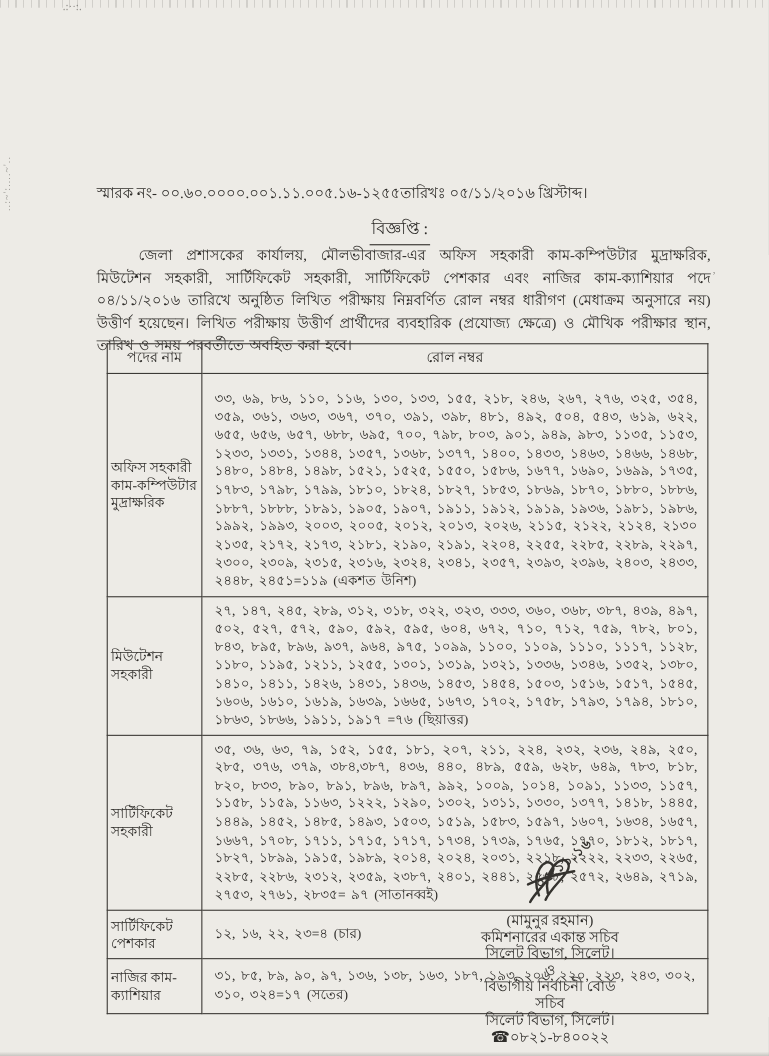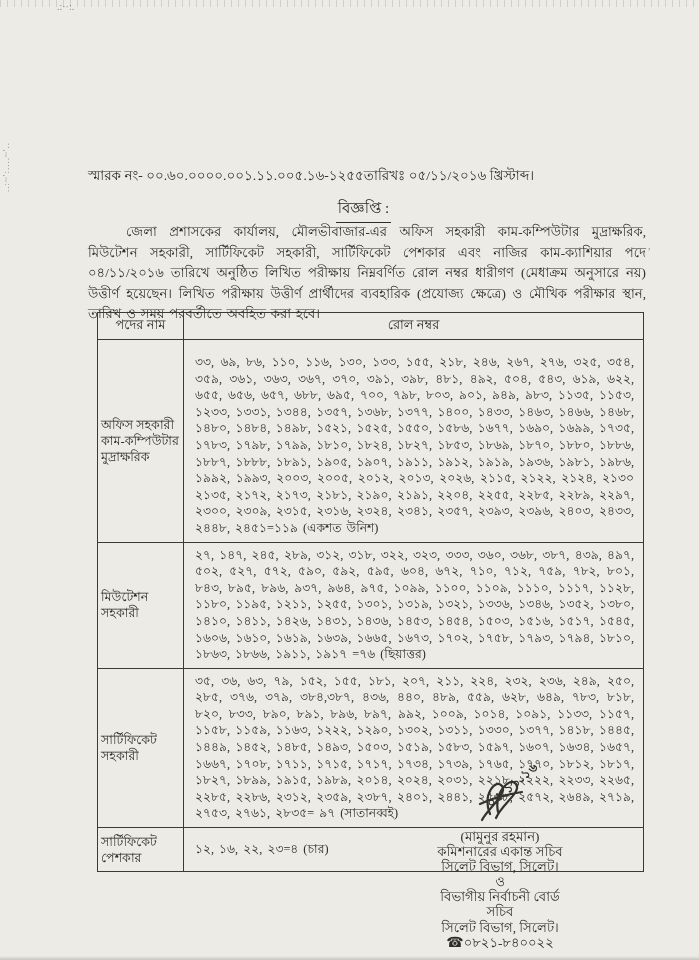--- a/index.html
+++ b/index.html
@@ -99,20 +99,24 @@
       <td class="roll-cell">২৭, ১৪৭, ২৪৫, ২৮৯, ৩১২, ৩১৮, ৩২২, ৩২৩, ৩৩৩, ৩৬০, ৩৬৮, ৩৮৭, ৪৩৯, ৪৯৭, ৫০২, ৫২৭, ৫৭২, ৫৯০, ৫৯২, ৫৯৫, ৬০৪, ৬৭২, ৭১০, ৭১২, ৭৫৯, ৭৮২, ৮০১, ৮৪৩, ৮৯৫, ৮৯৬, ৯৩৭, ৯৬৪, ৯৭৫, ১০৯৯, ১১০০, ১১০৯, ১১১০, ১১১৭, ১১২৮, ১১৮০, ১১৯৫, ১২১১, ১২৫৫, ১৩০১, ১৩১৯, ১৩২১, ১৩৩৬, ১৩৪৬, ১৩৫২, ১৩৮০, ১৪১০, ১৪১১, ১৪২৬, ১৪৩১, ১৪৩৬, ১৪৫৩, ১৪৫৪, ১৫০৩, ১৫১৬, ১৫১৭, ১৫৪৫, ১৬০৬, ১৬১০, ১৬১৯, ১৬৩৯, ১৬৬৫, ১৬৭৩, ১৭০২, ১৭৫৮, ১৭৯৩, ১৭৯৪, ১৮১০, ১৮৬৩, ১৮৬৬, ১৯১১, ১৯১৭ =৭৬ (ছিয়াত্তর)</td>
     </tr>
     <tr class="r3">
       <td class="post-cell">সার্টিফিকেট সহকারী</td>
       <td class="roll-cell">৩৫, ৩৬, ৬৩, ৭৯, ১৫২, ১৫৫, ১৮১, ২০৭, ২১১, ২২৪, ২৩২, ২৩৬, ২৪৯, ২৫০, ২৮৫, ৩৭৬, ৩৭৯, ৩৮৪,৩৮৭, ৪৩৬, ৪৪০, ৪৮৯, ৫৫৯, ৬২৮, ৬৪৯, ৭৮৩, ৮১৮, ৮২০, ৮৩৩, ৮৯০, ৮৯১, ৮৯৬, ৮৯৭, ৯৯২, ১০০৯, ১০১৪, ১০৯১, ১১৩৩, ১১৫৭, ১১৫৮, ১১৫৯, ১১৬৩, ১২২২, ১২৯০, ১৩০২, ১৩১১, ১৩৩০, ১৩৭৭, ১৪১৮, ১৪৪৫, ১৪৪৯, ১৪৫২, ১৪৮৫, ১৪৯৩, ১৫০৩, ১৫১৯, ১৫৮৩, ১৫৯৭, ১৬০৭, ১৬৩৪, ১৬৫৭, ১৬৬৭, ১৭০৮, ১৭১১, ১৭১৫, ১৭১৭, ১৭৩৪, ১৭৩৯, ১৭৬৫, ১৭৭০, ১৮১২, ১৮১৭, ১৮২৭, ১৮৯৯, ১৯১৫, ১৯৮৯, ২০১৪, ২০২৪, ২০৩১, ২২১৮, ২২২২, ২২৩৩, ২২৬৫, ২২৮৫, ২২৮৬, ২৩১২, ২৩৫৯, ২৩৮৭, ২৪০১, ২৪৪১, ২৫৬৮, ২৫৭২, ২৬৪৯, ২৭১৯, ২৭৫৩, ২৭৬১, ২৮৩৫= ৯৭ (সাতানব্বই)</td>
     </tr>
     <tr class="r4">
       <td class="post-cell">সার্টিফিকেট পেশকার</td>
       <td class="roll-cell">১২, ১৬, ২২, ২৩=৪ (চার)</td>
     </tr>
+    <tr class="r5">
+      <td class="post-cell">নাজির কাম- ক্যাশিয়ার</td>
+      <td class="roll-cell">৩১, ৮৫, ৮৯, ৯০, ৯৭, ১৩৬, ১৩৮, ১৬৩, ১৮৭, ১৯৩, ২০৬, ২২০, ২২৩, ২৪৩, ৩০২, ৩১০, ৩২৪=১৭ (সতের)</td>
+    </tr>
   </tbody>
     </table>
 
   <svg class="sig-scribble" width="110" height="56" viewBox="0 0 110 56">
     <path d="M38 40 C 30 20, 44 4, 50 12 C 56 20, 36 34, 30 46 M46 38 C 42 18, 58 2, 64 10 C 70 18, 50 30, 44 44 M28 30 C 40 24, 58 20, 70 18" fill="none" stroke="#34322e" stroke-width="2.2" stroke-linecap="round"></path>
   </svg>
   <div class="sig-date">০৫.১১.১৬</div>
 
   <div class="sig-block">
     <div class="sig-line">(মামুনুর রহমান)</div>

